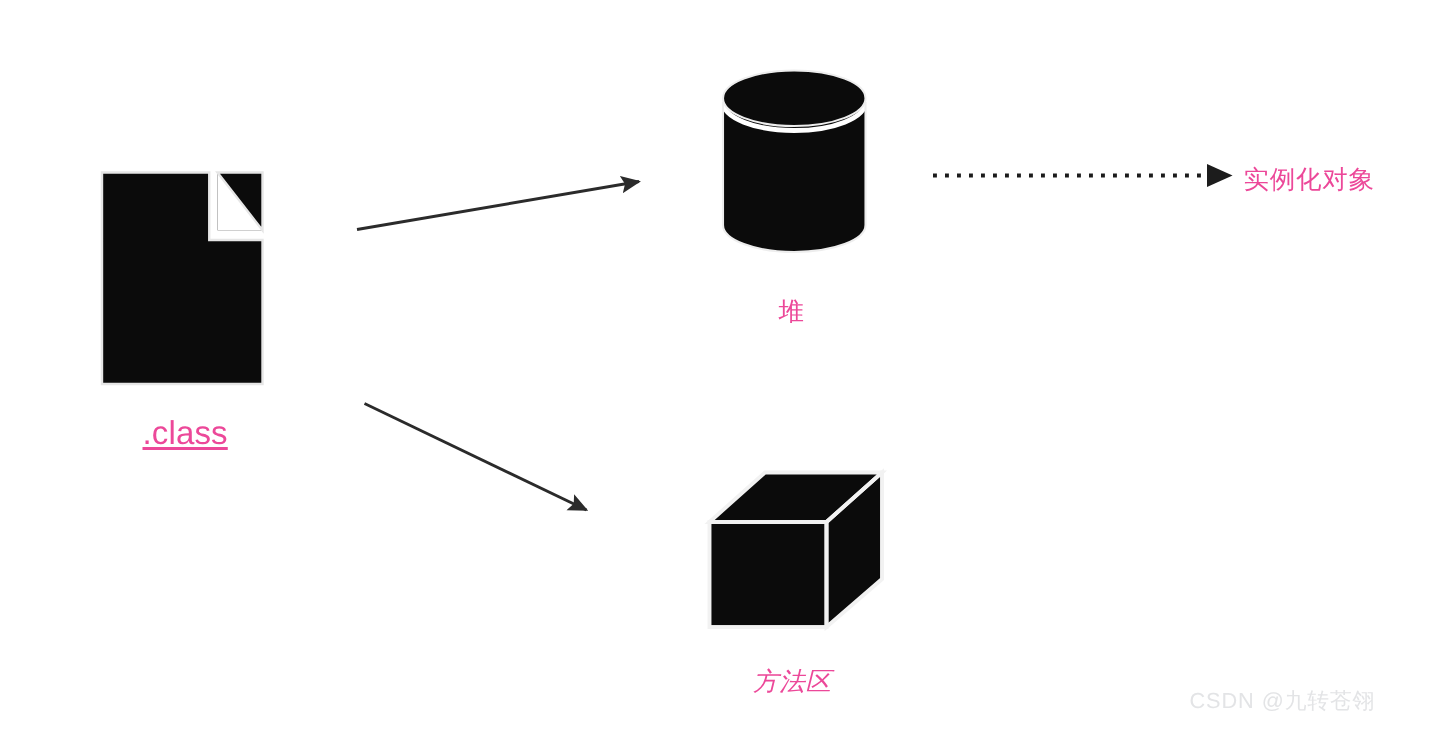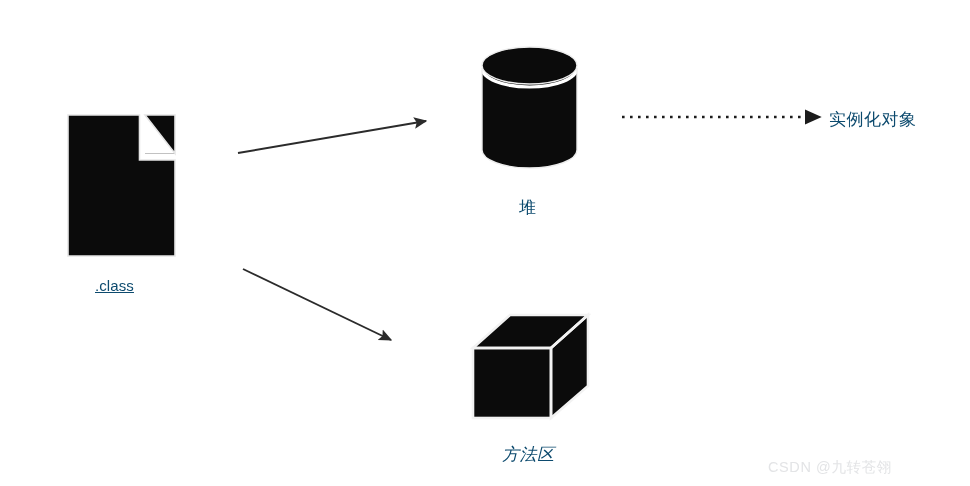--- a/index.html
+++ b/index.html
@@ -19,28 +19,28 @@
   }
   #diagram-svg {
     position: absolute;
     left: 0;
     top: 0;
     width: 970px;
     height: 486px;
   }
   .label {
     position: absolute;
-    color: #0c4a6e;
+    color: #ec4899;
     font-size: 17px;
     line-height: 1;
     white-space: nowrap;
     user-select: none;
   }
   .label-latin {
-    font-size: 15px;
+    font-size: 22px;
     letter-spacing: 0.1px;
     text-decoration: underline;
   }
   .label-cjk {
     font-size: 17px;
     letter-spacing: 0.5px;
   }
   #label-class {
     left: 95px;
     top: 278px;
@@ -53,21 +53,21 @@
     left: 502px;
     top: 446px;
     font-style: italic;
   }
   #label-instance {
     left: 829px;
     top: 111px;
   }
   #watermark {
     position: absolute;
-    left: 768px;
+    left: 793px;
     top: 458px;
     color: #e3e4e6;
     font-size: 14.5px;
     letter-spacing: 0.6px;
     white-space: nowrap;
     user-select: none;
   }
 </style>
 </head>
 <body>

